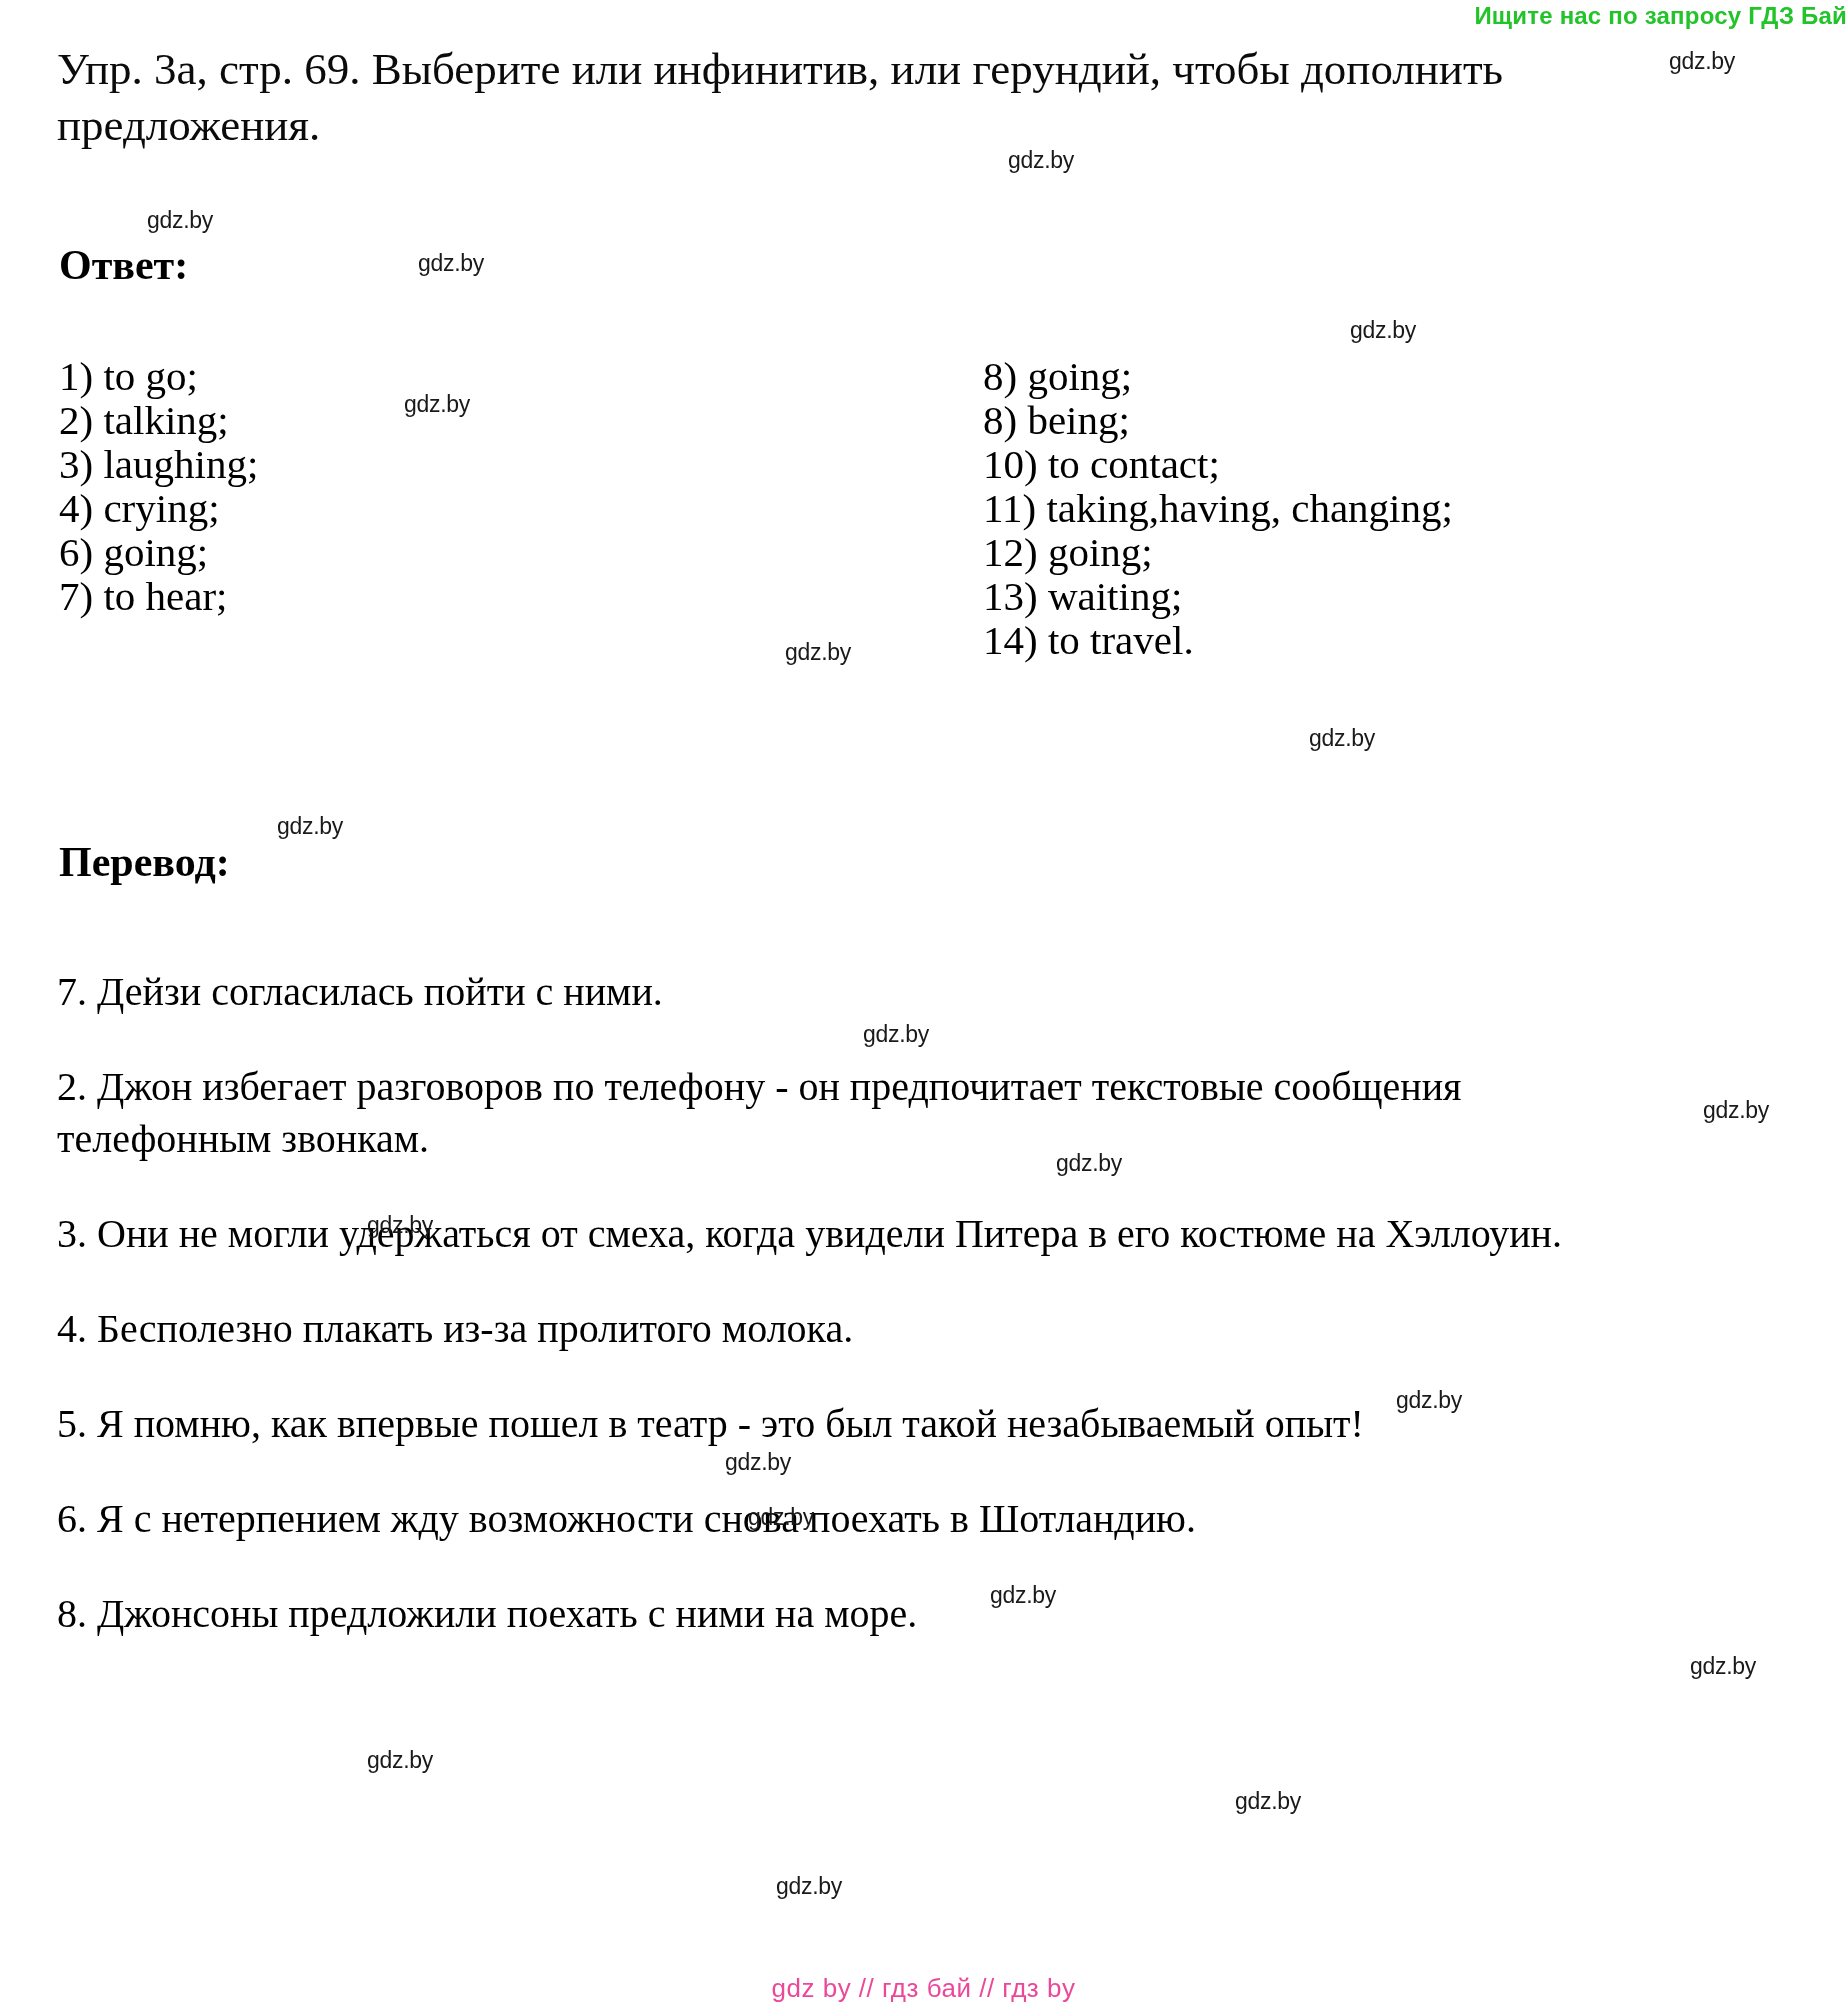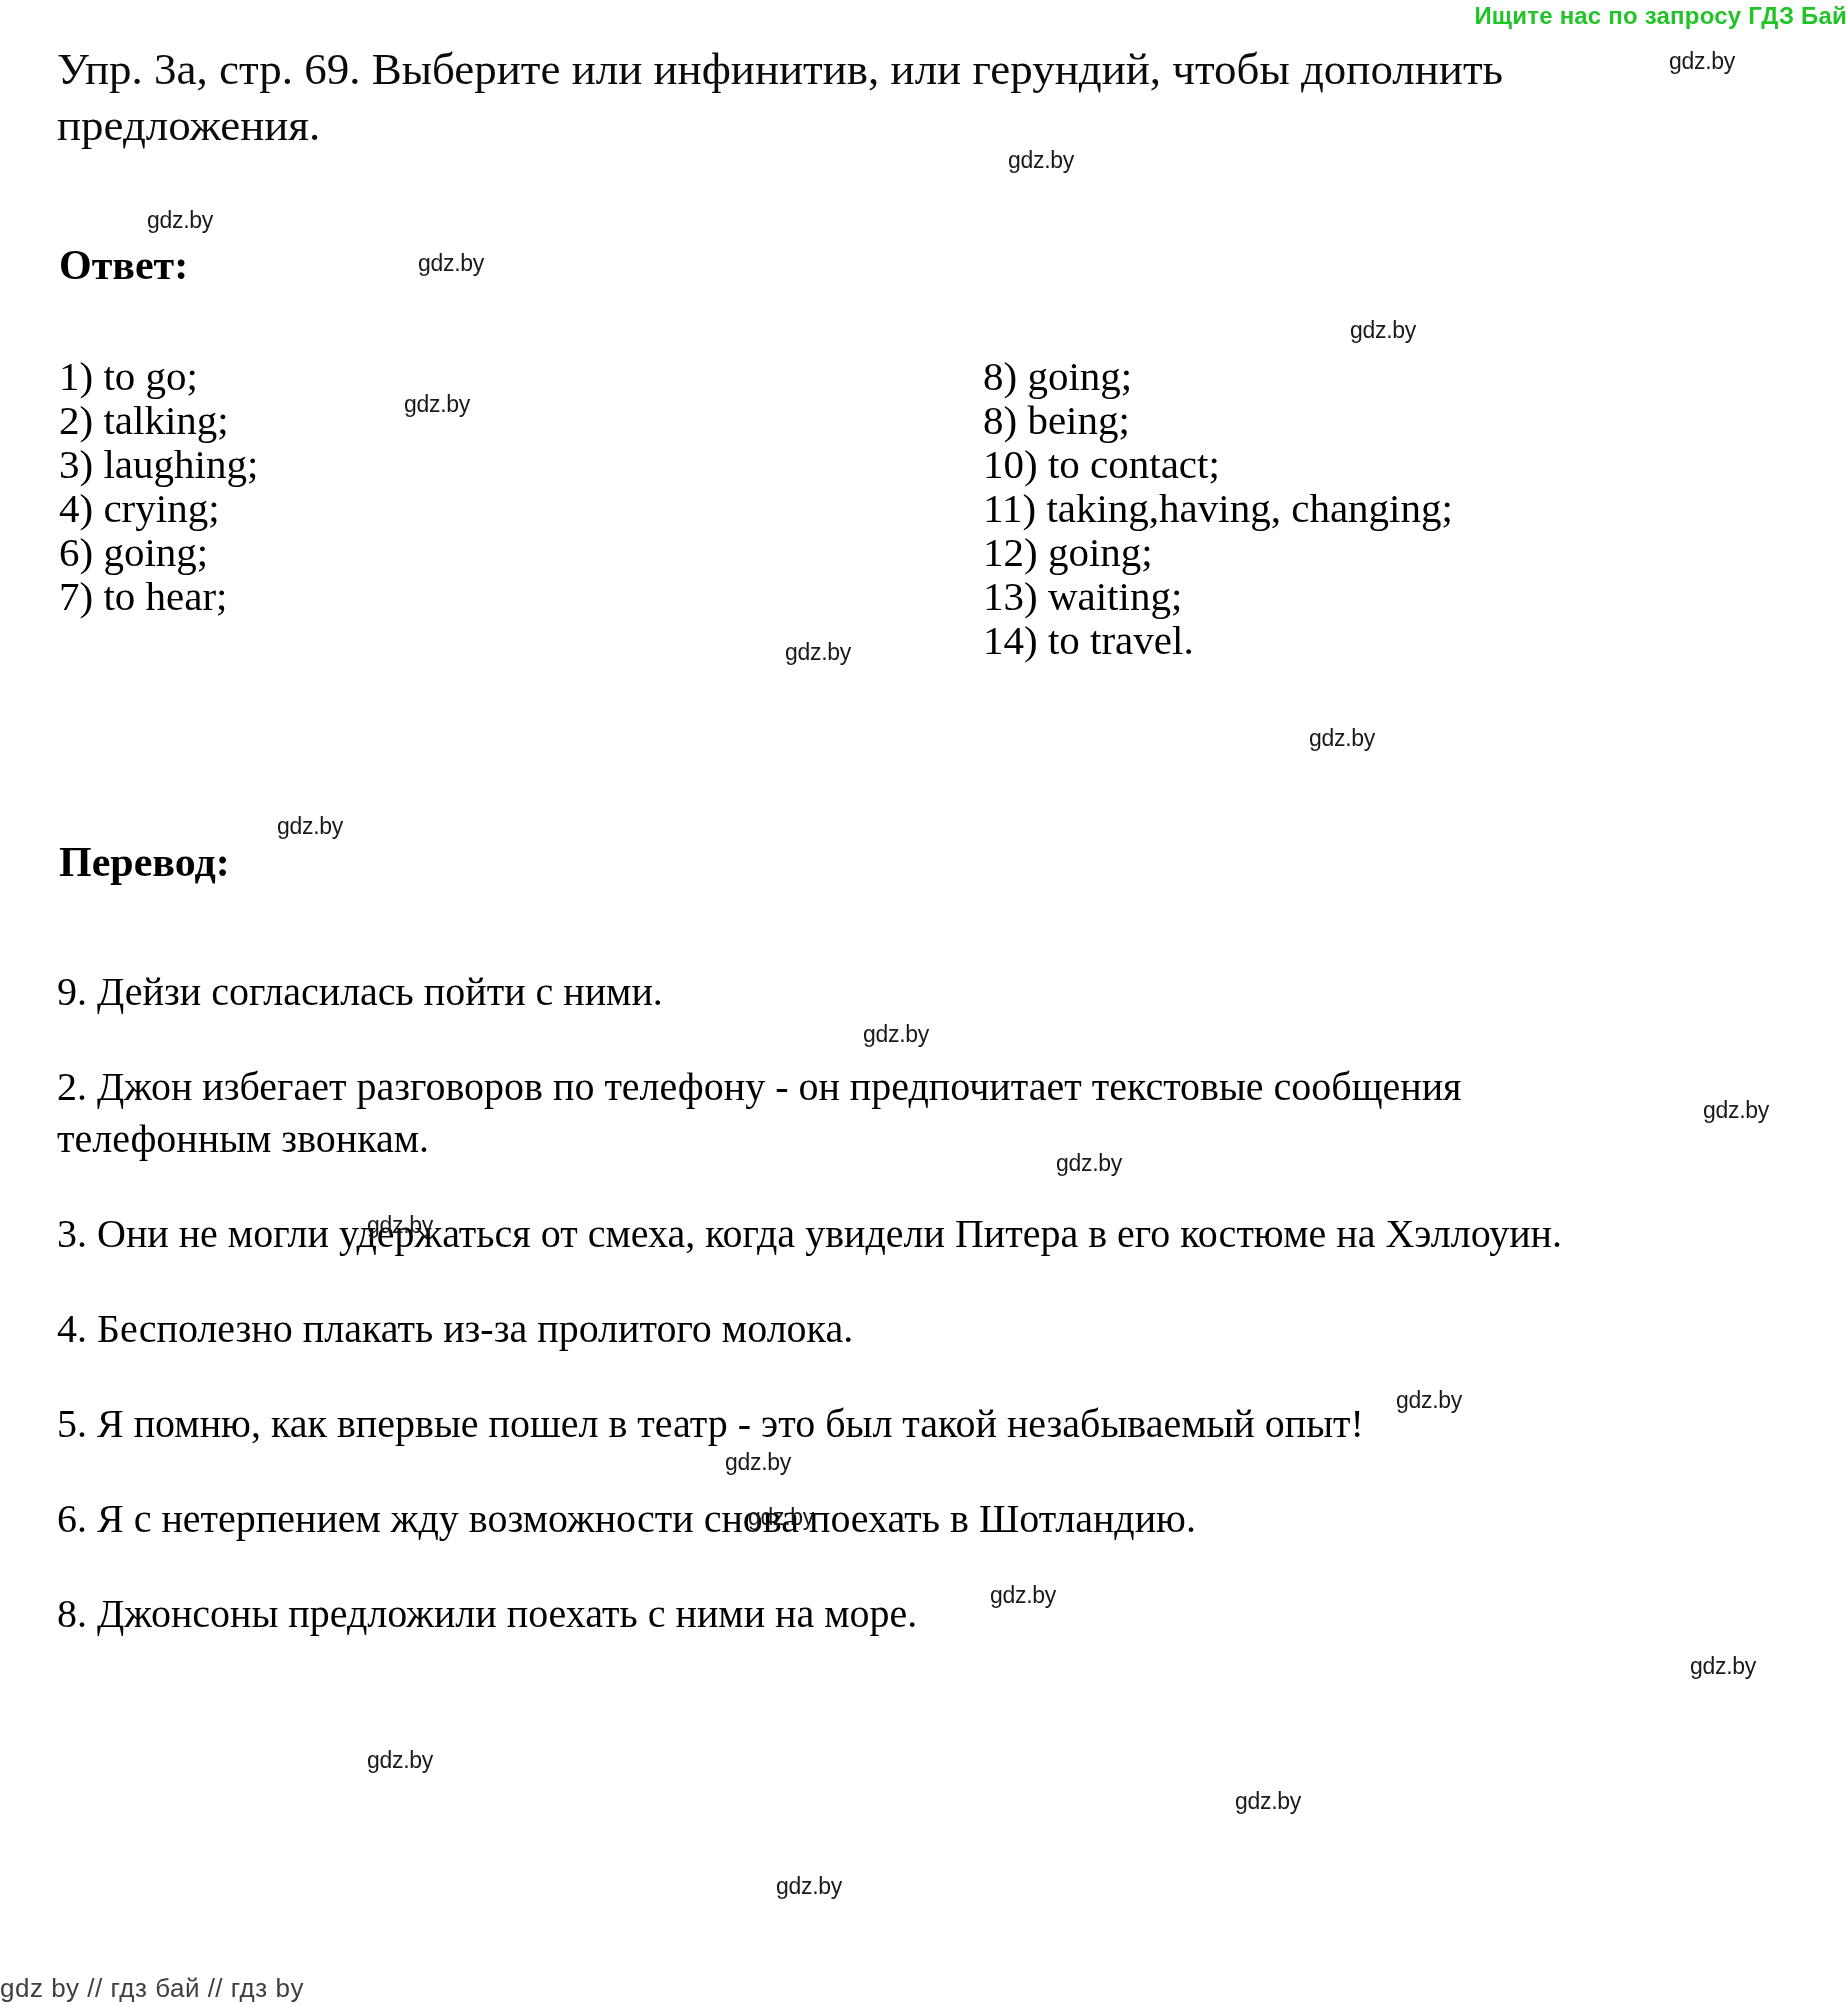--- a/index.html
+++ b/index.html
@@ -109,24 +109,24 @@
     color: #1a1a1a;
     white-space: nowrap;
     letter-spacing: -0.3px;
   }
 
   .footer {
     position: absolute;
     left: 0;
     bottom: 1.8px;
     width: 100%;
-    text-align: left;
+    text-align: center;
     font-family: "Liberation Sans", "DejaVu Sans", sans-serif;
     font-size: 26px;
-    color: #404040;
+    color: #ec4899;
     white-space: nowrap;
     letter-spacing: 0.5px;
   }
 </style>
 </head>
 <body>
 
 <div class="page">
 
   <div class="promo">Ищите нас по запросу ГДЗ Бай</div>
@@ -154,21 +154,21 @@
       <div class="ans-item">11) taking,having, changing;</div>
       <div class="ans-item">12) going;</div>
       <div class="ans-item">13) waiting;</div>
       <div class="ans-item">14) to travel.</div>
     </div>
   </div>
 
   <div class="translation-heading">Перевод:</div>
 
   <div class="translations">
-    <div class="tr-item">9. Дейзи согласилась пойти с ними.</div>
+    <div class="tr-item">7. Дейзи согласилась пойти с ними.</div>
     <div class="tr-item narrow">2. Джон избегает разговоров по телефону - он предпочитает текстовые сообщения телефонным звонкам.</div>
     <div class="tr-item">3. Они не могли удержаться от смеха, когда увидели Питера в его костюме на Хэллоуин.</div>
     <div class="tr-item">4. Бесполезно плакать из-за пролитого молока.</div>
     <div class="tr-item narrow">5. Я помню, как впервые пошел в театр - это был такой незабываемый опыт!</div>
     <div class="tr-item">6. Я с нетерпением жду возможности снова поехать в Шотландию.</div>
     <div class="tr-item">8. Джонсоны предложили поехать с ними на море.</div>
   </div>
 
   <div id="watermark-layer">
       <span class="wm" style="left: 1669px; top: 48px;">gdz.by</span>

